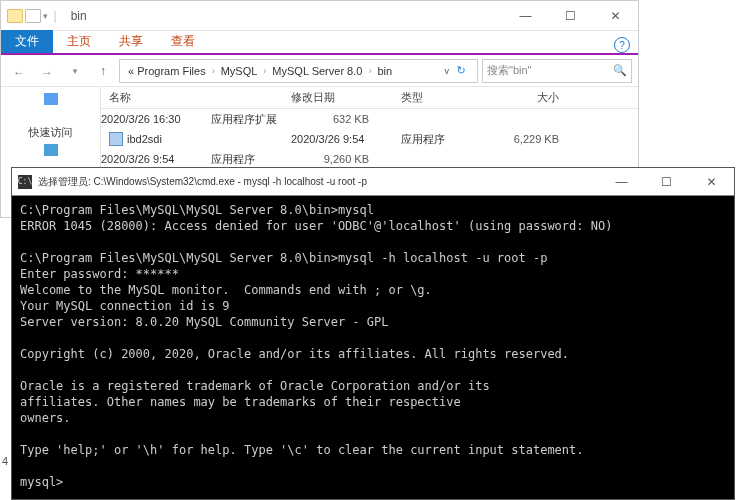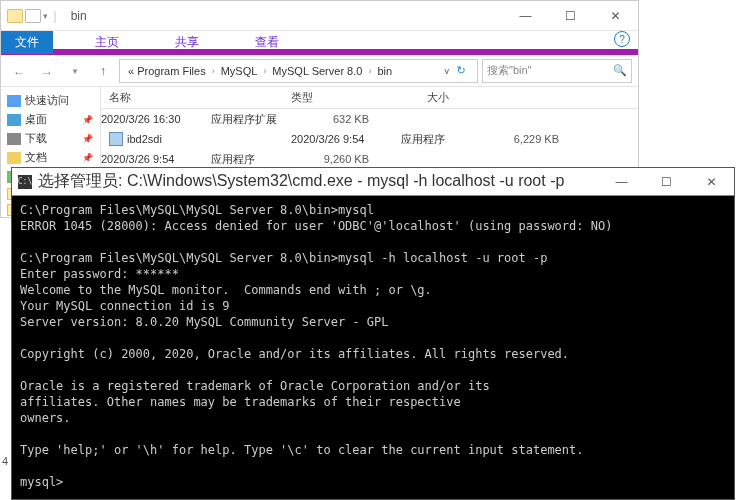--- a/index.html
+++ b/index.html
@@ -8,39 +8,39 @@
 
 .explorer { position: absolute; top: 0; left: 0; width: 639px; border: 1px solid #ccc; background: #fff; }
 .exp-titlebar { height: 30px; display: flex; align-items: center; padding: 0 0 0 6px; background: #fff; border-bottom: 1px solid #e5e5e5; }
 .exp-titlebar .icons { display: flex; gap: 2px; align-items: center; }
 .exp-titlebar .folder-ic { width: 16px; height: 14px; background: #ffe9a6; border: 1px solid #e0c060; border-radius: 1px; }
 .exp-titlebar .title { margin-left: 8px; color: #555; font-size: 12px; }
 .exp-titlebar .spacer { flex: 1; }
 .winbtns { display: flex; }
 .winbtn { width: 45px; height: 30px; display: flex; align-items: center; justify-content: center; color: #555; }
 
-.exp-menubar { height: 24px; display: flex; align-items: flex-start; background: #fff; border-bottom: 6px solid #a21caf; gap: 28px; }
-.exp-tab { padding: 3px 14px; font-size: 12px; color: #6d28d9; }
+.exp-menubar { height: 24px; display: flex; align-items: flex-end; background: #fff; border-bottom: 2px solid #a21caf; }
+.exp-tab { padding: 3px 14px; font-size: 12px; color: #c2410c; }
 .exp-tab.active { background: #1979ca; color: #fff; }
 .exp-menubar .help { margin-left: auto; margin-right: 8px; display: flex; align-items: center; }
 .help-ic { width: 16px; height: 16px; border: 1px solid #1a7dd4; border-radius: 50%; color: #1a7dd4; font-size: 10px; display:flex;align-items:center;justify-content:center;}
 
 .exp-nav { height: 32px; display: flex; align-items: center; padding: 3px 6px; gap: 4px; border-bottom: 1px solid #e5e5e5; }
 .navbtn { width: 24px; height: 24px; display: flex; align-items: center; justify-content: center; color: #888; }
 .navbtn.up { color: #555; }
 .breadcrumb { flex: 1; border: 1px solid #ccc; height: 24px; display: flex; align-items: center; padding: 0 4px; font-size: 11px; color: #333; }
 .crumb { padding: 0 4px; }
 .crumb-sep { color: #888; font-size: 9px; padding: 0 2px; }
 .bc-refresh { width: 24px; display:flex; align-items:center; justify-content:center; color:#1a7dd4; }
 .searchbox { width: 150px; height: 24px; border: 1px solid #ccc; display: flex; align-items: center; padding: 0 4px; color: #888; font-size: 11px; }
 .searchbox .mag { margin-left: auto; color: #555; }
 
 .exp-body { display: flex; height: 130px; }
 .sidebar { width: 100px; border-right: 1px solid #e5e5e5; padding: 4px 2px; }
-.sb-item { display: flex; align-items: center; gap: 4px; padding: 2px 4px; font-size: 11px; color: #333; }
+.sb-item { display: flex; align-items: center; gap: 20px; padding: 2px 4px; font-size: 11px; color: #333; flex-direction: column; }
 .sb-item.quick { font-weight: 500; }
 .sb-ic { width: 14px; height: 12px; }
 .sb-ic.star { background: #5aa0f0; }
 .sb-ic.desktop { background: #4aa0d8; }
 .sb-ic.dl { background: #888; }
 .sb-ic.doc { background: #f0d060; }
 .sb-ic.pic { background: #70c070; }
 .sb-ic.folder { background: #ffe9a6; border: 1px solid #e0c060; }
 .sb-pin { color: #888; font-size: 9px; margin-left: auto; }
 
@@ -54,21 +54,21 @@
 .fl-ic { width: 14px; height: 14px; margin: 0 4px 0 8px; background: #fff; border: 1px solid #999; position: relative; }
 .fl-ic.dll::after { content: ""; position: absolute; inset: 2px; background: linear-gradient(#d0c090,#e8e0b0); }
 .fl-ic.exe { background: #b0d0f0; border-color: #6090c0; }
 .fl-row .col-name { display: flex; align-items: center; padding-left: 0; }
 .fl-row .col-size { color: #555; }
 
 
 .console { position: absolute; top: 167px; left: 11px; width: 724px; height: 333px; background: #000; border: 1px solid #555; }
 .con-titlebar { height: 28px; background: #fff; display: flex; align-items: center; padding-left: 6px; border-bottom: 1px solid #888; }
 .con-ic { width: 14px; height: 14px; background: #333; margin-right: 6px; display:flex;align-items:center;justify-content:center;color:#ccc;font-size:8px;font-family:monospace;}
-.con-title { font-size: 16px; color: #333; white-space: nowrap; overflow: hidden; }
+.con-title { font-size: 10px; color: #333; white-space: nowrap; overflow: hidden; }
 .con-titlebar .spacer { flex: 1; }
 .con-titlebar .winbtn { height: 28px; }
 .con-body { padding: 6px 8px; font-family: "NSimSun","SimSun",Consolas,monospace; font-size: 12px; line-height: 16px; color: #ccc; white-space: pre; overflow: hidden; }
 
 
 .leftstrip { position: absolute; left: 0; top: 60px; width: 5px; }
 .ls { height: 20px; margin-bottom: 4px; }
 .ls.blue { background: #2a6bcf; }
 .ls.dark { background: #3a3a3a; }
 .bracket { position:absolute; left:2px; top:455px; color:#555; font-size:11px; }
@@ -165,20 +165,21 @@
           <span>Drafts</span>
         </div>
       <div class="sb-item">
           <span class="sb-ic folder"></span>
           <span>OpenLiveWrite</span>
         </div>
     </div>
     <div class="filelist">
       <div class="fl-header">
         <div class="col-name">名称</div>
+        <div class="col-date">修改日期</div>
         <div class="col-type">类型</div>
         <div class="col-size">大小</div>
       </div>
       <div id="fl-rows">
           <div class="fl-row">
             <div class="col-date">2020/3/26 16:30</div>
             <div class="col-type">应用程序扩展</div>
             <div class="col-size">632 KB</div>
           </div>
           <div class="fl-row">

